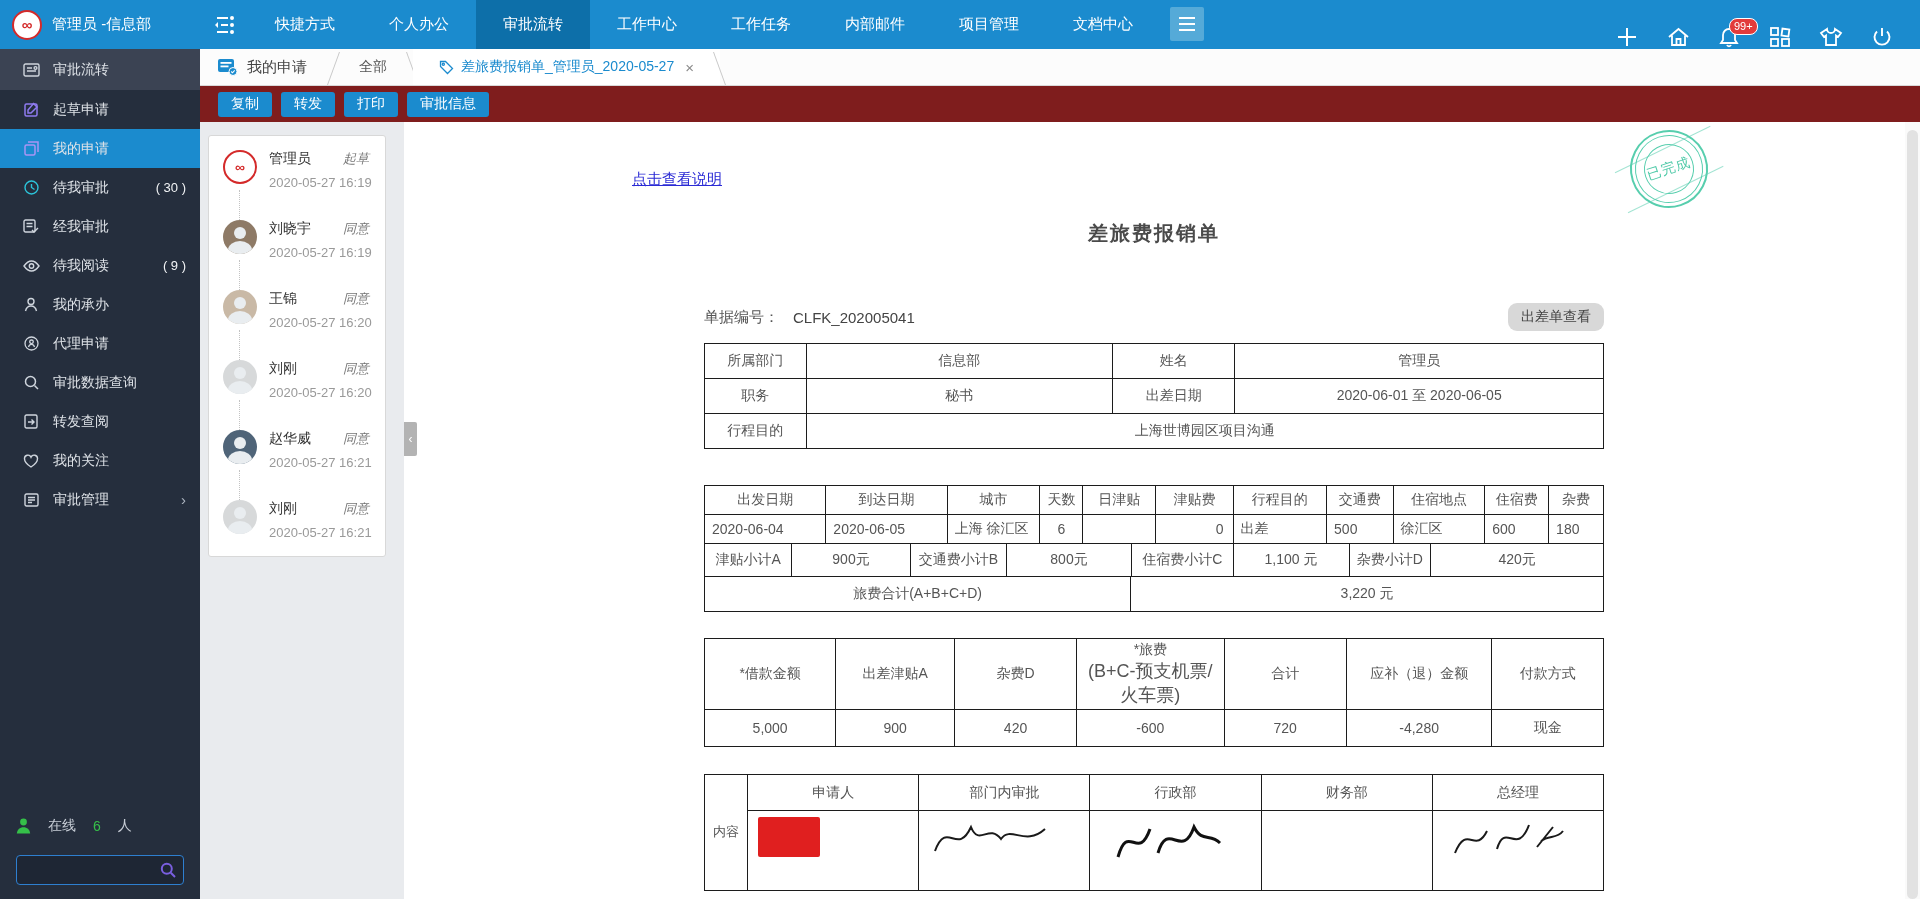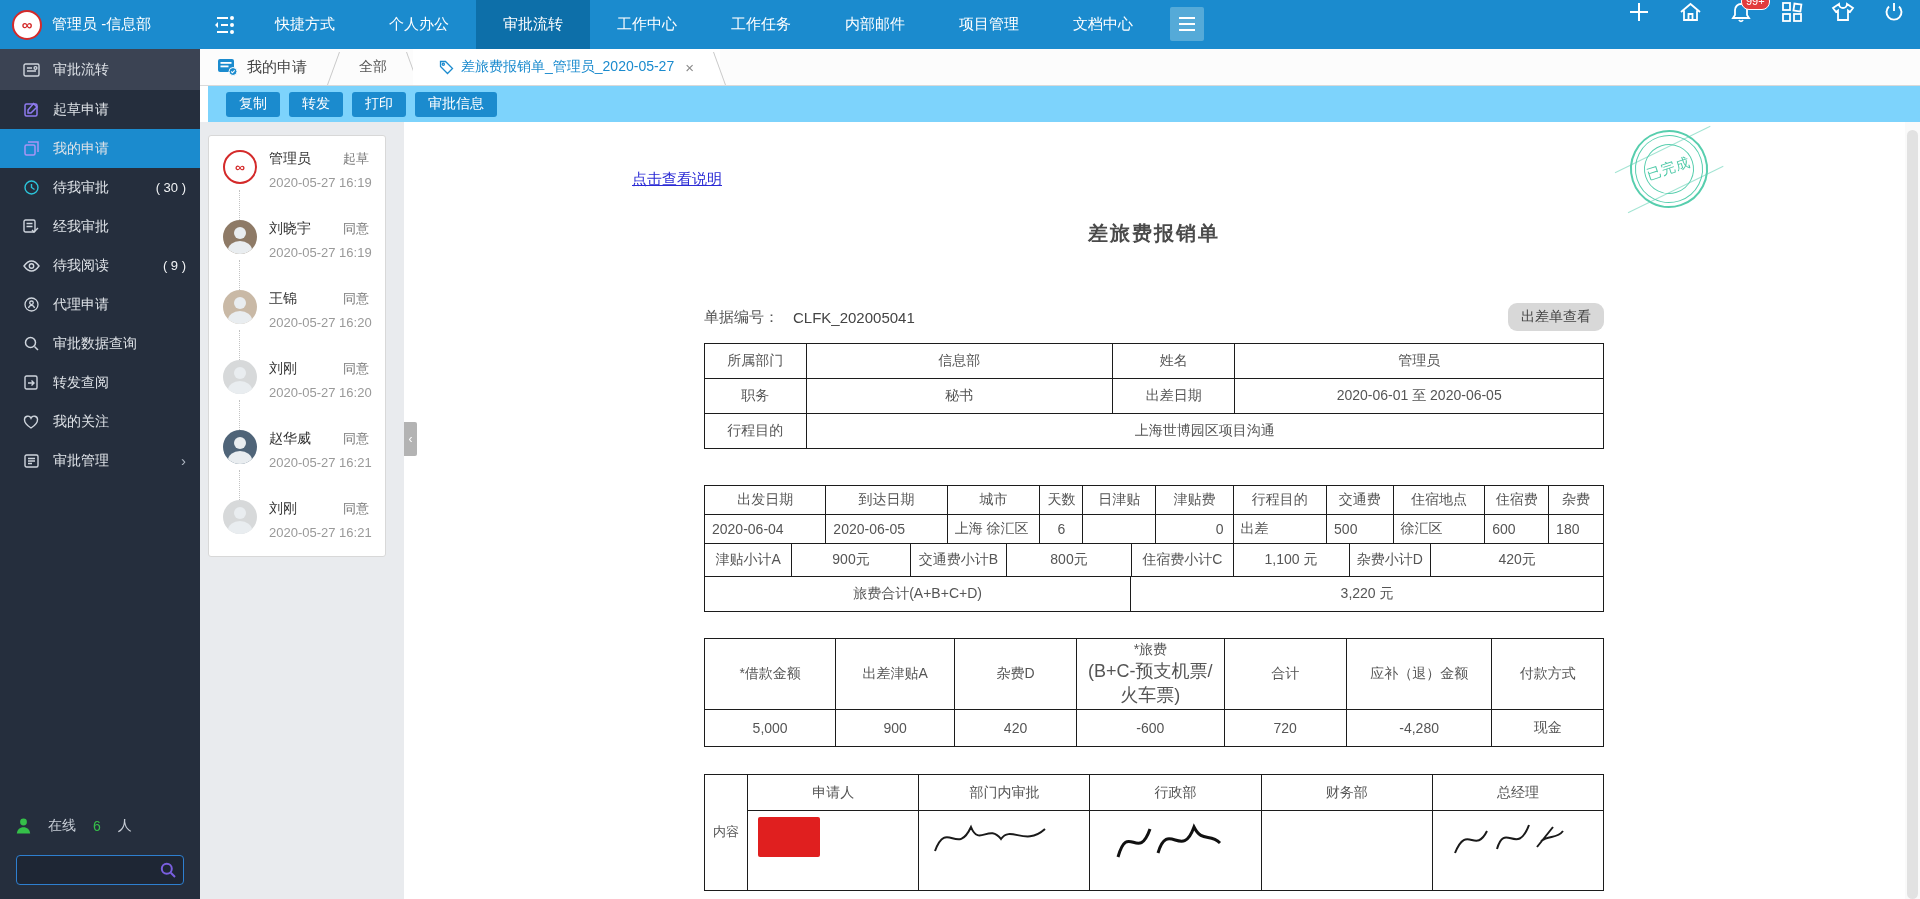--- a/index.html
+++ b/index.html
@@ -8,21 +8,21 @@
   
   .topbar { position:absolute; left:0; top:0; width:1920px; height:49px; background:#1b8bce; display:flex; align-items:stretch; z-index:30; }
   .logo-area { width:200px; display:flex; align-items:center; gap:10px; padding-left:12px; }
   .logo-circle { width:30px; height:30px; border-radius:50%; background:#fff; border:2px solid #d42a2a; color:#d42a2a; display:flex; align-items:center; justify-content:center; font-weight:bold; font-size:15px; line-height:1; }
   .user-text { color:#fff; font-size:15px; white-space:nowrap; }
   .menu-toggle { width:48px; display:flex; align-items:center; justify-content:center; cursor:pointer; }
   .nav { display:flex; align-items:stretch; }
   .nav-item { display:flex; align-items:center; padding:0 27px; color:#fff; font-size:15px; cursor:pointer; }
   .nav-item.active { background:#0d6fa9; }
   .more-btn { width:34px; height:34px; margin:7px 0 0 10px; background:#55aad8; border-radius:2px; display:flex; align-items:center; justify-content:center; cursor:pointer; }
-  .topbar-right { margin-left:auto; display:flex; align-items:flex-start; gap:27px; padding-right:14px; color:#fff; }
+  .topbar-right { margin-left:auto; display:flex; align-items:flex-end; gap:27px; padding-right:26px; color:#fff; }
   .tb-icon { position:relative; width:24px; height:24px; display:flex; align-items:center; justify-content:center; cursor:pointer; }
   .badge { position:absolute; top:-7px; left:12px; background:#e23b3b; border:1px solid #fff; color:#fff; font-size:11px; line-height:1; padding:2px 4px; border-radius:8px; white-space:nowrap; }
 
   
   .sidebar { position:absolute; left:0; top:49px; width:200px; bottom:0; background:#252e3d; z-index:20; }
   .side-item { height:39px; display:flex; align-items:center; gap:13px; padding:0 14px 0 22px; color:#dfe3e8; font-size:14px; cursor:pointer; }
   .side-item .ic { width:18px; display:flex; justify-content:center; flex:none; }
   .side-item.module { background:#3b4353; height:41px; }
   .side-item.active { background:#1b8bce; }
   .side-item .cnt { margin-left:auto; font-size:13px; color:#f2f4f6; }
@@ -41,21 +41,21 @@
   .tabstrip { position:absolute; left:0; top:0; right:0; height:37px; background:#fcfcfc; border-bottom:1px solid #d9d9d9; display:flex; align-items:stretch; }
   .panel-title { display:flex; align-items:center; gap:9px; padding:0 26px 0 18px; color:#444; font-size:15px; }
   .tab { position:relative; display:flex; align-items:center; gap:7px; padding:0 26px; font-size:14px; color:#555; cursor:pointer; }
   .tab .edge { position:absolute; top:3px; bottom:0; width:1px; background:#c9c9c9; }
   .tab .edge.l { left:0; transform:skewX(-20deg); }
   .tab .edge.r { right:0; transform:skewX(20deg); }
   .tab.active { background:#fff; color:#1b8bce; }
   .tab .close { color:#8a8a8a; font-size:15px; margin-left:4px; cursor:pointer; }
 
   
-  .toolbar { position:absolute; left:8px; top:37px; right:0; height:36px; background:#7dd3fc; display:flex; align-items:center; gap:9px; padding:0 0 0 18px; }
+  .toolbar { position:absolute; left:0; top:37px; right:0; height:36px; background:#7f1d1d; display:flex; align-items:center; gap:9px; padding:0 0 0 18px; }
   .btn { background:#1b8bce; color:#fff; border:none; font-size:14px; height:25px; padding:0 13px; border-radius:3px; cursor:pointer; font-family:inherit; }
 
   
   .content { position:absolute; left:0; top:73px; right:0; bottom:0; }
   .timeline-strip { position:absolute; left:0; top:0; width:204px; bottom:0; background:#e9ebee; }
   .timeline-card { position:absolute; left:8px; top:13px; width:178px; background:#fff; border:1px solid #d8d8d8; border-radius:3px; padding:14px 0 10px 0; }
   .tl-entry { position:relative; padding:0 10px 30px 14px; }
   .tl-entry:last-child { padding-bottom:6px; }
   .tl-entry .dotline { position:absolute; left:30px; top:40px; bottom:-2px; width:0; border-left:1px dotted #c3c3c3; }
   .tl-entry:last-child .dotline { display:none; }
@@ -63,21 +63,21 @@
   .avatar { width:34px; height:34px; border-radius:50%; flex:none; position:relative; overflow:hidden; }
   .avatar.logo { background:#fff; border:2px solid #d42a2a; color:#d42a2a; display:flex; align-items:center; justify-content:center; font-weight:bold; font-size:14px; overflow:visible; }
   .avatar.photo { background:#9aa8b6; }
   .avatar.photo .head { position:absolute; left:11px; top:7px; width:12px; height:12px; border-radius:50%; background:#e9edf0; }
   .avatar.photo .body { position:absolute; left:5px; top:21px; width:24px; height:18px; border-radius:50% 50% 0 0; background:#e9edf0; }
   .avatar.p1 { background:#8e7a66; } .avatar.p2 { background:#c9b9a6; }
   .avatar.p3 { background:#d7d9da; } .avatar.p4 { background:#4f6478; } .avatar.p5 { background:#d7d9da; }
   .tl-main { flex:1; min-width:0; }
   .tl-top { display:flex; justify-content:space-between; align-items:center; }
   .tl-name { font-size:14px; color:#333; }
-  .tl-status { font-size:13px; color:#777; margin-right:6px; }
+  .tl-status { font-size:13px; color:#777; margin-right:6px;font-style:italic; }
   .tl-time { font-size:13px; color:#999; margin-top:7px; white-space:nowrap; }
 
   .collapse-handle { position:absolute; left:204px; top:300px; width:13px; height:34px; background:#b3b3b3; color:#fff; font-size:12px; display:flex; align-items:center; justify-content:center; cursor:pointer; border-radius:0 2px 2px 0; z-index:5; }
 
   
   .viewport { position:absolute; left:204px; top:0; right:0; bottom:0; background:#fff; overflow:hidden; }
   .vscroll { position:absolute; right:0; top:0; bottom:0; width:15px; background:#fafafa; }
   .vscroll .thumb { position:absolute; left:2px; right:2px; top:8px; bottom:0; background:#e2e2e2; border-radius:6px; }
 
   .view-note { position:absolute; left:228px; top:48px; font-size:15px; color:#2b2bd5; text-decoration:underline; cursor:pointer; }
@@ -234,20 +234,29 @@
   </div>
   <div class="side-item">
     <span class="ic">
         <svg width="17" height="12" viewBox="0 0 17 12" stroke="#cfd5dd" stroke-width="1.4" fill="none">
           <path d="M1 6c2.5-3.5 5-5 7.5-5S13.5 2.5 16 6c-2.5 3.5-5 5-7.5 5S3.5 9.5 1 6z"></path>
           <circle cx="8.5" cy="6" r="2.2"></circle>
         </svg>
       </span>
     <span>待我阅读</span>
     <span class="cnt">( 9 )</span>
+  </div>
+  <div class="side-item">
+    <span class="ic">
+        <svg width="14" height="15" viewBox="0 0 14 15" stroke="#cfd5dd" stroke-width="1.4" fill="none">
+          <circle cx="7" cy="4.5" r="3"></circle>
+          <path d="M1.5 14c.8-3.3 2.8-5 5.5-5s4.7 1.7 5.5 5"></path>
+        </svg>
+      </span>
+    <span>我的承办</span>
   </div>
   <div class="side-item">
     <span class="ic">
         <svg width="15" height="15" viewBox="0 0 15 15" stroke="#cfd5dd" stroke-width="1.3" fill="none">
           <circle cx="7.5" cy="7.5" r="6.5"></circle>
           <circle cx="7.5" cy="5.8" r="1.8"></circle>
           <path d="M4.5 11c.5-1.8 1.6-2.7 3-2.7s2.5.9 3 2.7"></path>
         </svg>
       </span>
     <span>代理申请</span>

